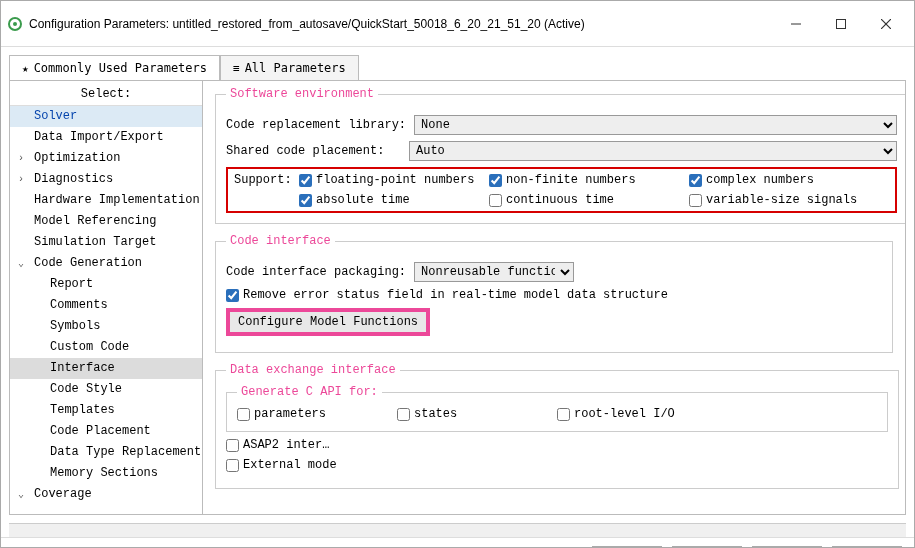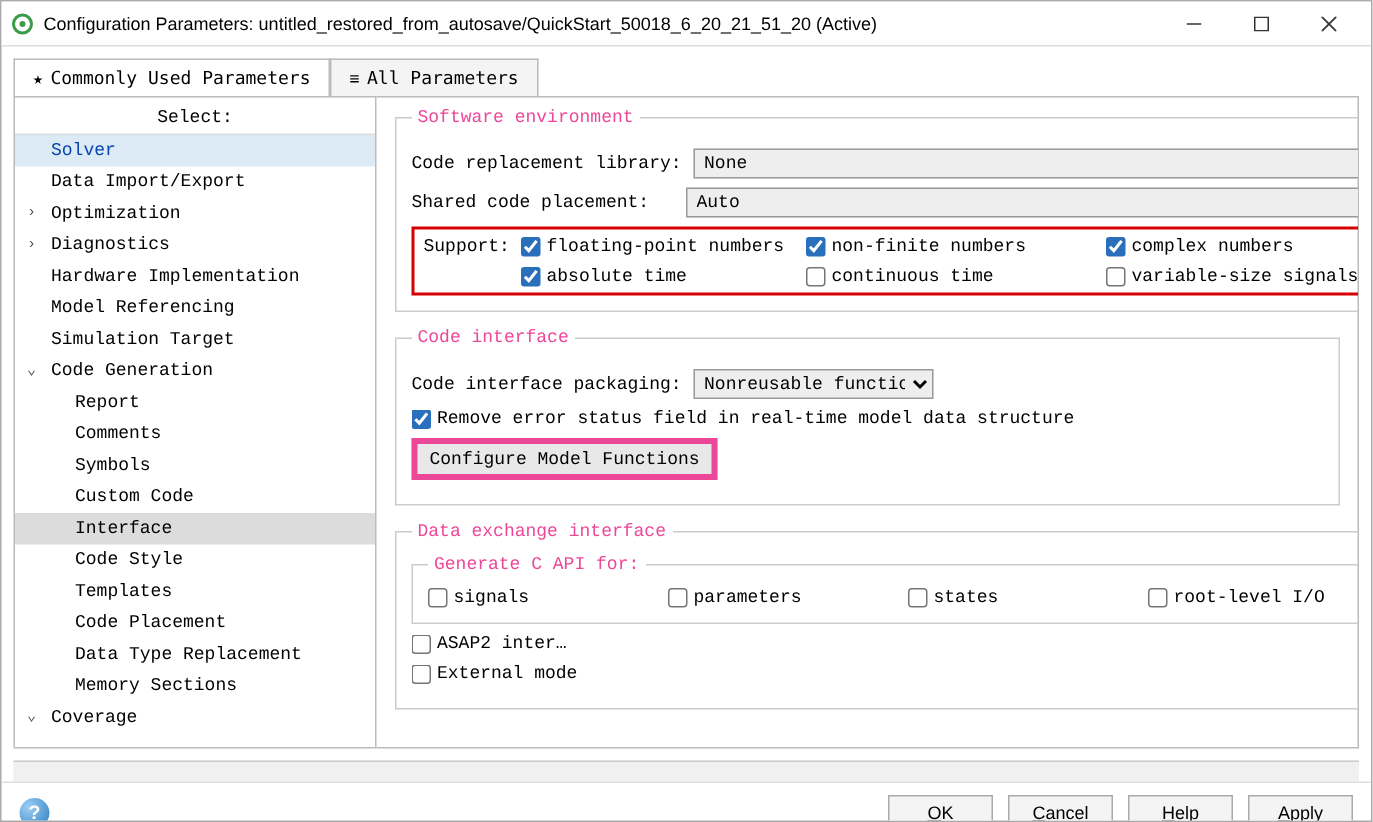--- a/index.html
+++ b/index.html
@@ -8,21 +8,21 @@
       font-size: 12px;
       background: #fff;
       color: #000;
       width: 915px;
       height: 548px;
       overflow: hidden;
       border: 1px solid #aaa;
     }
     
     .titlebar {
-      height: 30px;
+      height: 46px;
       display: flex;
       align-items: center;
       padding: 0 6px;
       border-bottom: 1px solid #ddd;
       background: #fff;
     }
     .titlebar .app-icon {
       width: 16px; height: 16px;
       margin-right: 6px;
       display: inline-flex; align-items:center; justify-content:center;
@@ -51,21 +51,21 @@
     }
     .tab.active { background: #fff; }
     .tab .tabicon { font-size: 11px; }
     
     .main {
       display: flex;
       padding: 0 8px 8px 8px;
       height: calc(100% - 30px - 33px - 40px);
     }
     .sidebar {
-      width: 242px;
+      width: 194px;
       border: 1px solid #bbb;
       background: #fff;
       overflow-y: auto;
       font-family: "Consolas","Courier New",monospace;
       font-size: 12px;
       padding-top: 2px;
     }
     .sidebar .select-hdr {
       text-align: center;
       padding: 4px 0;
@@ -321,24 +321,20 @@
       </div>
     </fieldset>
 
     <fieldset>
       <legend>Data exchange interface</legend>
       <fieldset style="margin-bottom:6px;">
         <legend>Generate C API for:</legend>
         <div class="gen-grid">
           <span class="chk">
               <input type="checkbox" style="">
-              <span>signals</span>
-            </span>
-          <span class="chk">
-              <input type="checkbox" style="">
               <span>parameters</span>
             </span>
           <span class="chk">
               <input type="checkbox" style="">
               <span>states</span>
             </span>
           <span class="chk">
               <input type="checkbox" style="">
               <span>root-level I/O</span>
             </span>

